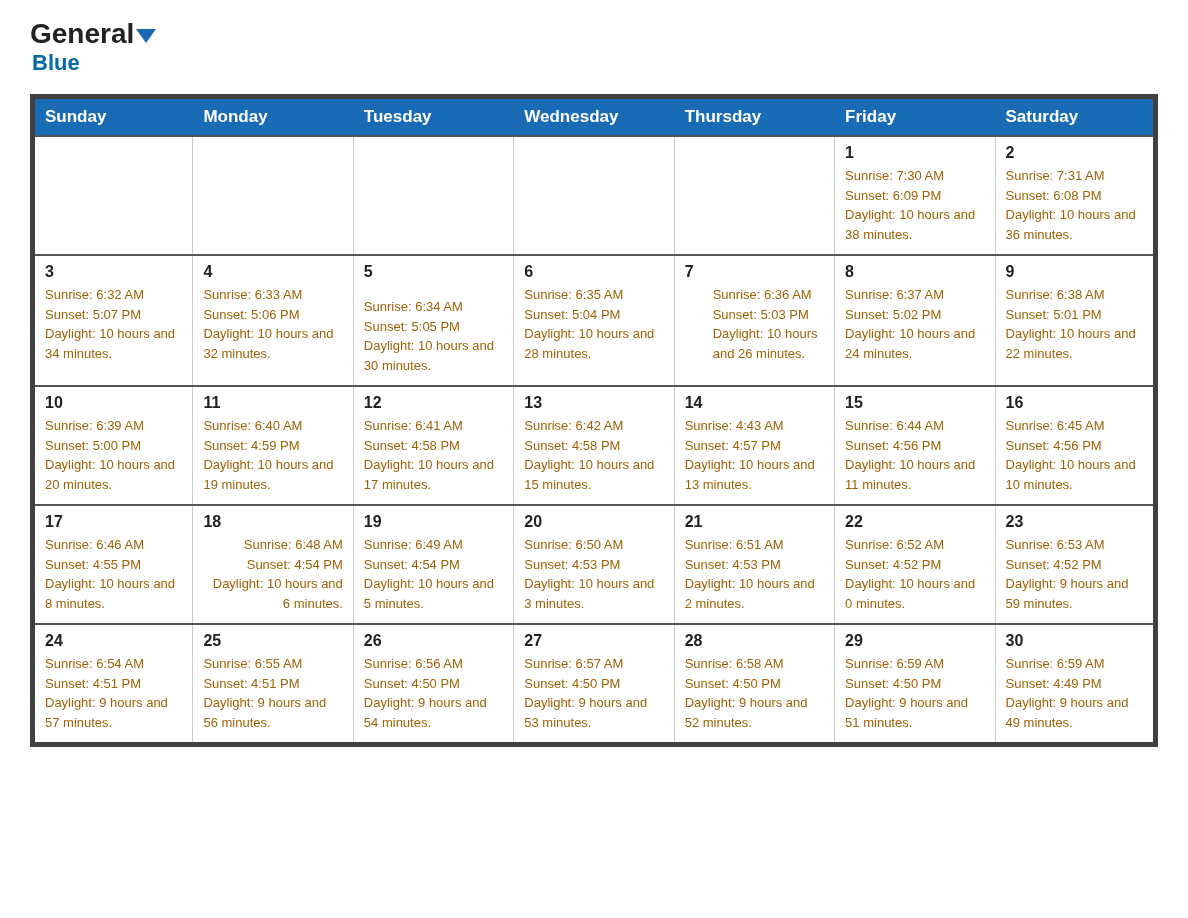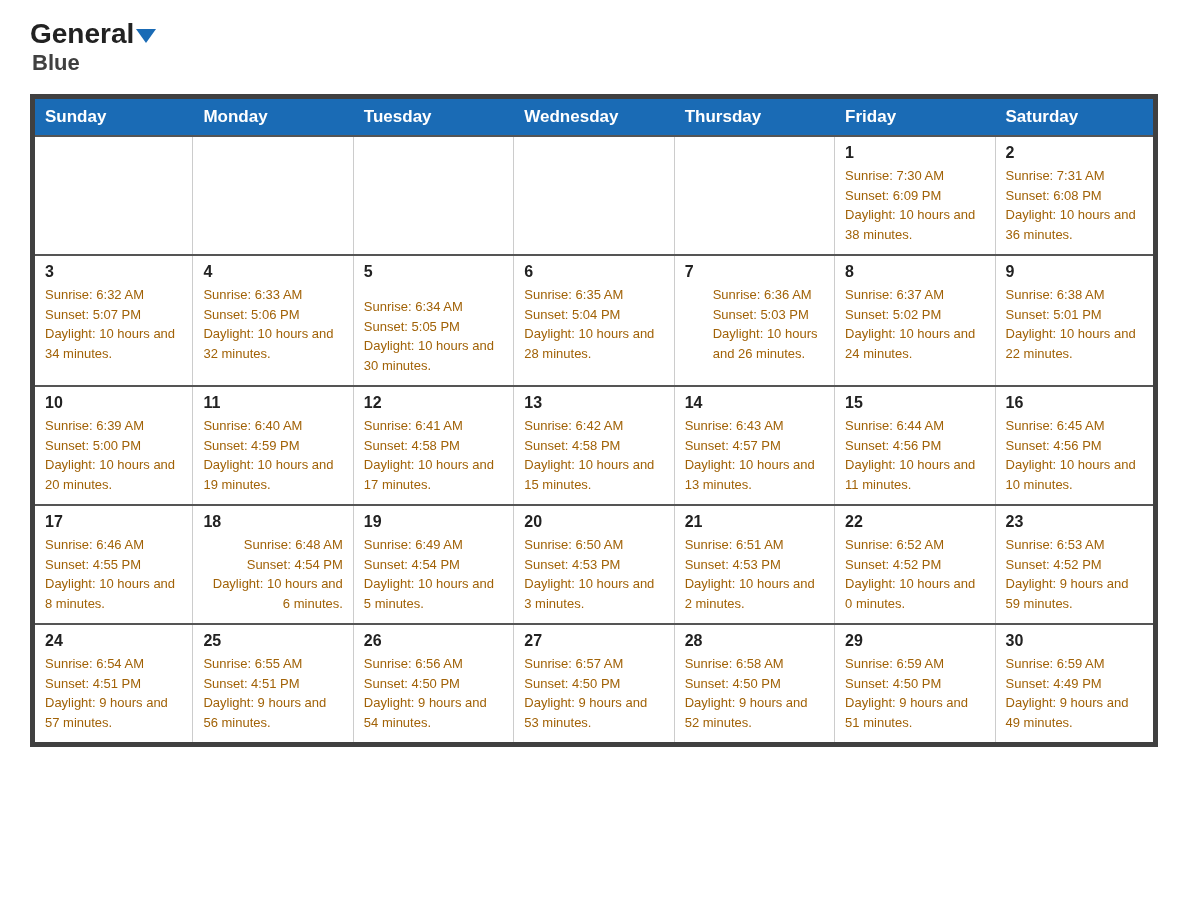--- a/index.html
+++ b/index.html
@@ -36,21 +36,21 @@
       width: 0;
       height: 0;
       border-left: 10px solid transparent;
       border-right: 10px solid transparent;
       border-top: 14px solid #1a6bb5;
       margin-left: 2px;
       vertical-align: middle;
     }
     .logo-bottom {
       font-size: 22px;
-      color: #404040;
+      color: #0369a1;
       font-weight: bold;
       margin-top: 2px;
       padding-left: 2px;
     }
     .title-block {
       text-align: right;
     }
     .main-title {
       font-size: 52px;
       font-weight: bold;
@@ -216,21 +216,21 @@
 Daylight: 10 hours and 17 minutes.</div>
         </td>
         <td>
           <span class="day-num">13</span>
           <div class="day-info" style="white-space: pre-line;">Sunrise: 6:42 AM
 Sunset: 4:58 PM
 Daylight: 10 hours and 15 minutes.</div>
         </td>
         <td>
           <span class="day-num">14</span>
-          <div class="day-info" style="white-space: pre-line;">Sunrise: 6:43 AM
+          <div class="day-info" style="white-space: pre-line;">Sunrise: 4:43 AM
 Sunset: 4:57 PM
 Daylight: 10 hours and 13 minutes.</div>
         </td>
         <td>
           <span class="day-num">15</span>
           <div class="day-info" style="white-space: pre-line;">Sunrise: 6:44 AM
 Sunset: 4:56 PM
 Daylight: 10 hours and 11 minutes.</div>
         </td>
         <td>

